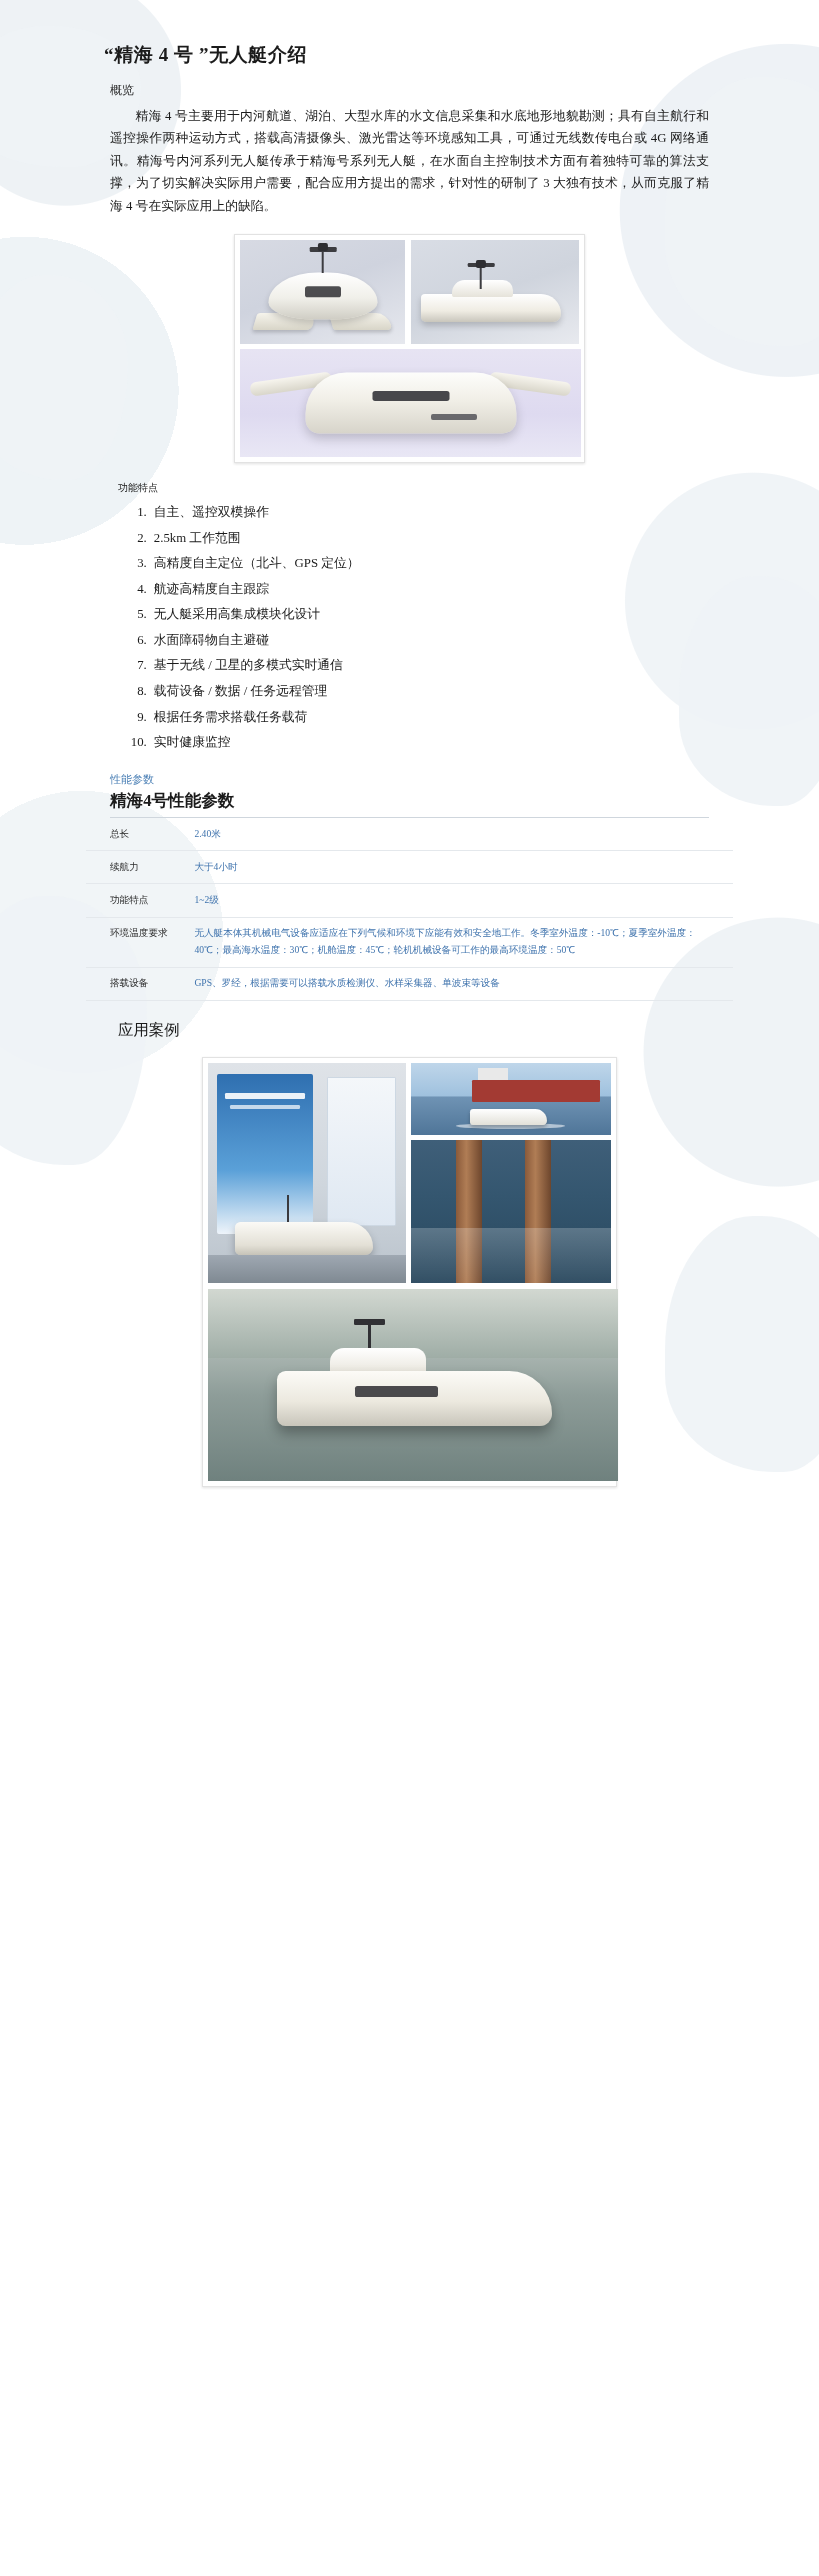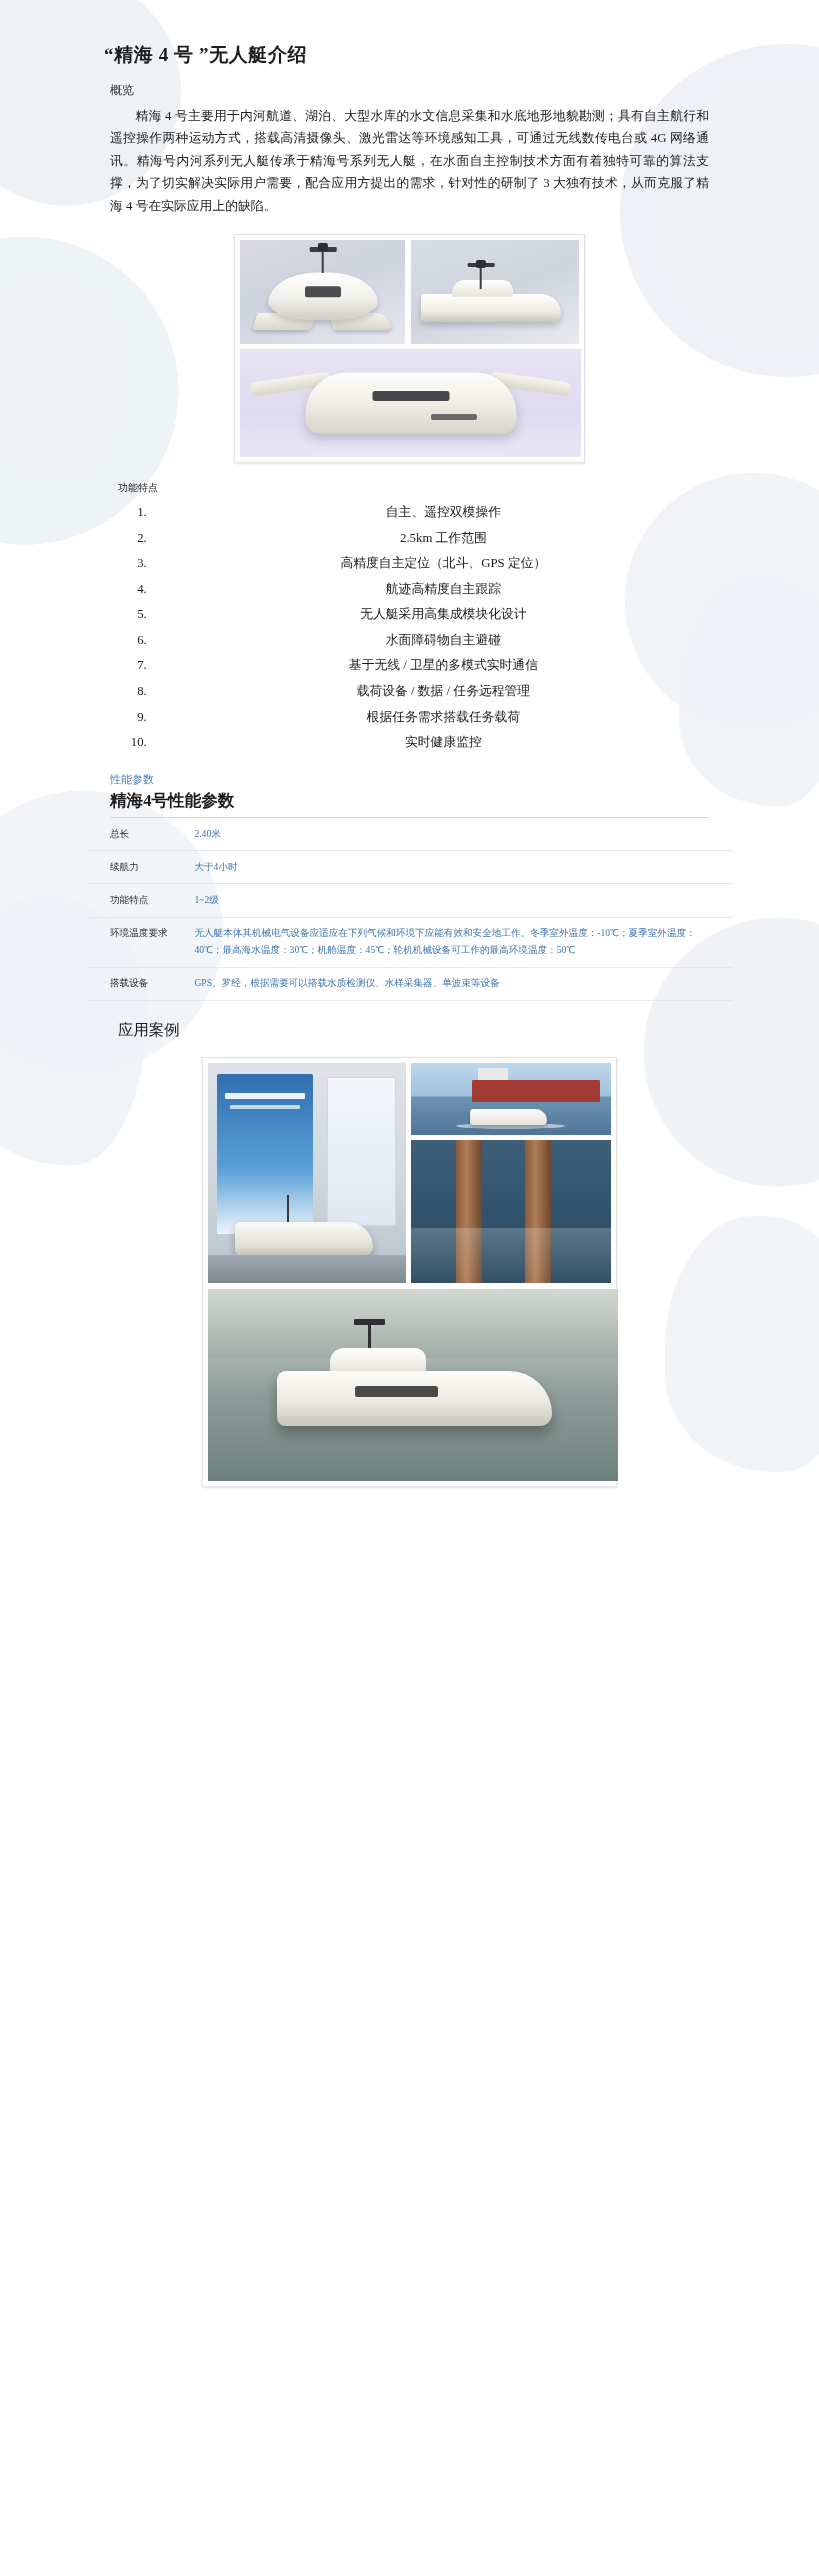--- a/index.html
+++ b/index.html
@@ -165,21 +165,21 @@
     margin:18px 0 5.1px 32px;
     color:#1b1b1b;
   }
   ol.features{
     margin:0 0 0 50px;
     padding:0 0 0 14px;
     font-size:12.8px;
     line-height:2.0;
     color:#1b1b1b;
   }
-  ol.features li{padding-left:3.8px;text-align:center;}
+  ol.features li{padding-left:3.8px;}
 
   .perf-label{
     font-size:11px;
     color:#4a7fb5;
     margin:16.6px 0 2.6px 24px;
   }
   h2.perf-title{
     font-size:16.6px;
     font-weight:bold;
     margin:0 24px 0 24px;

